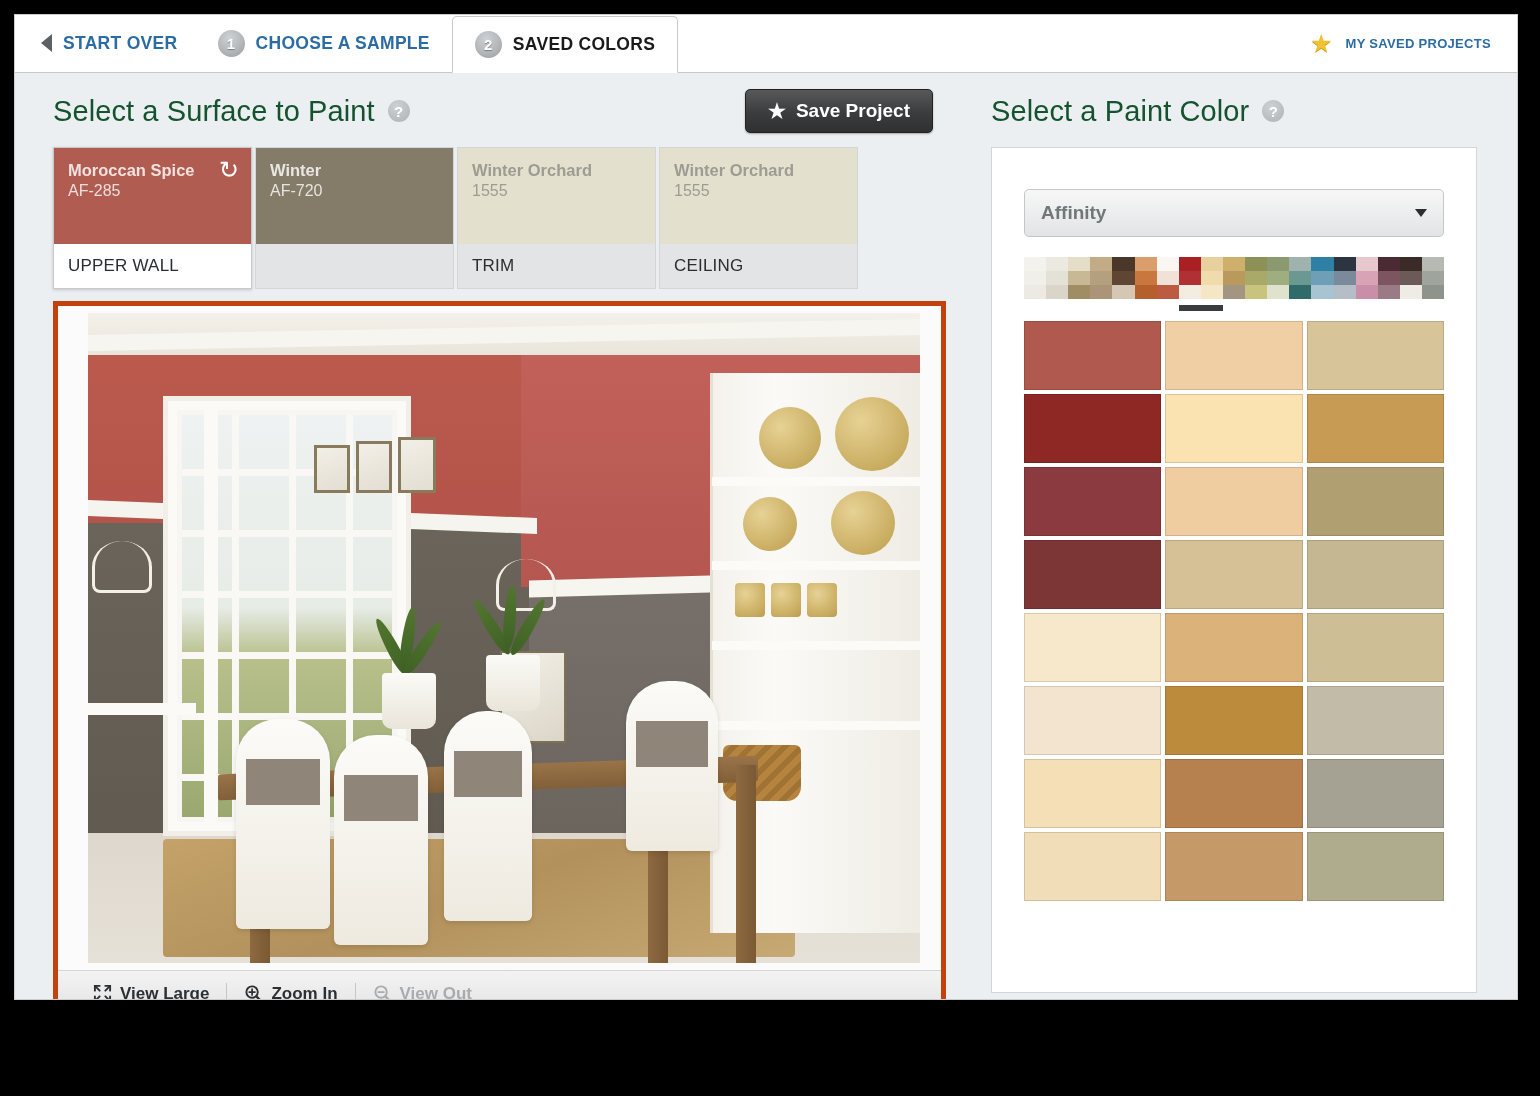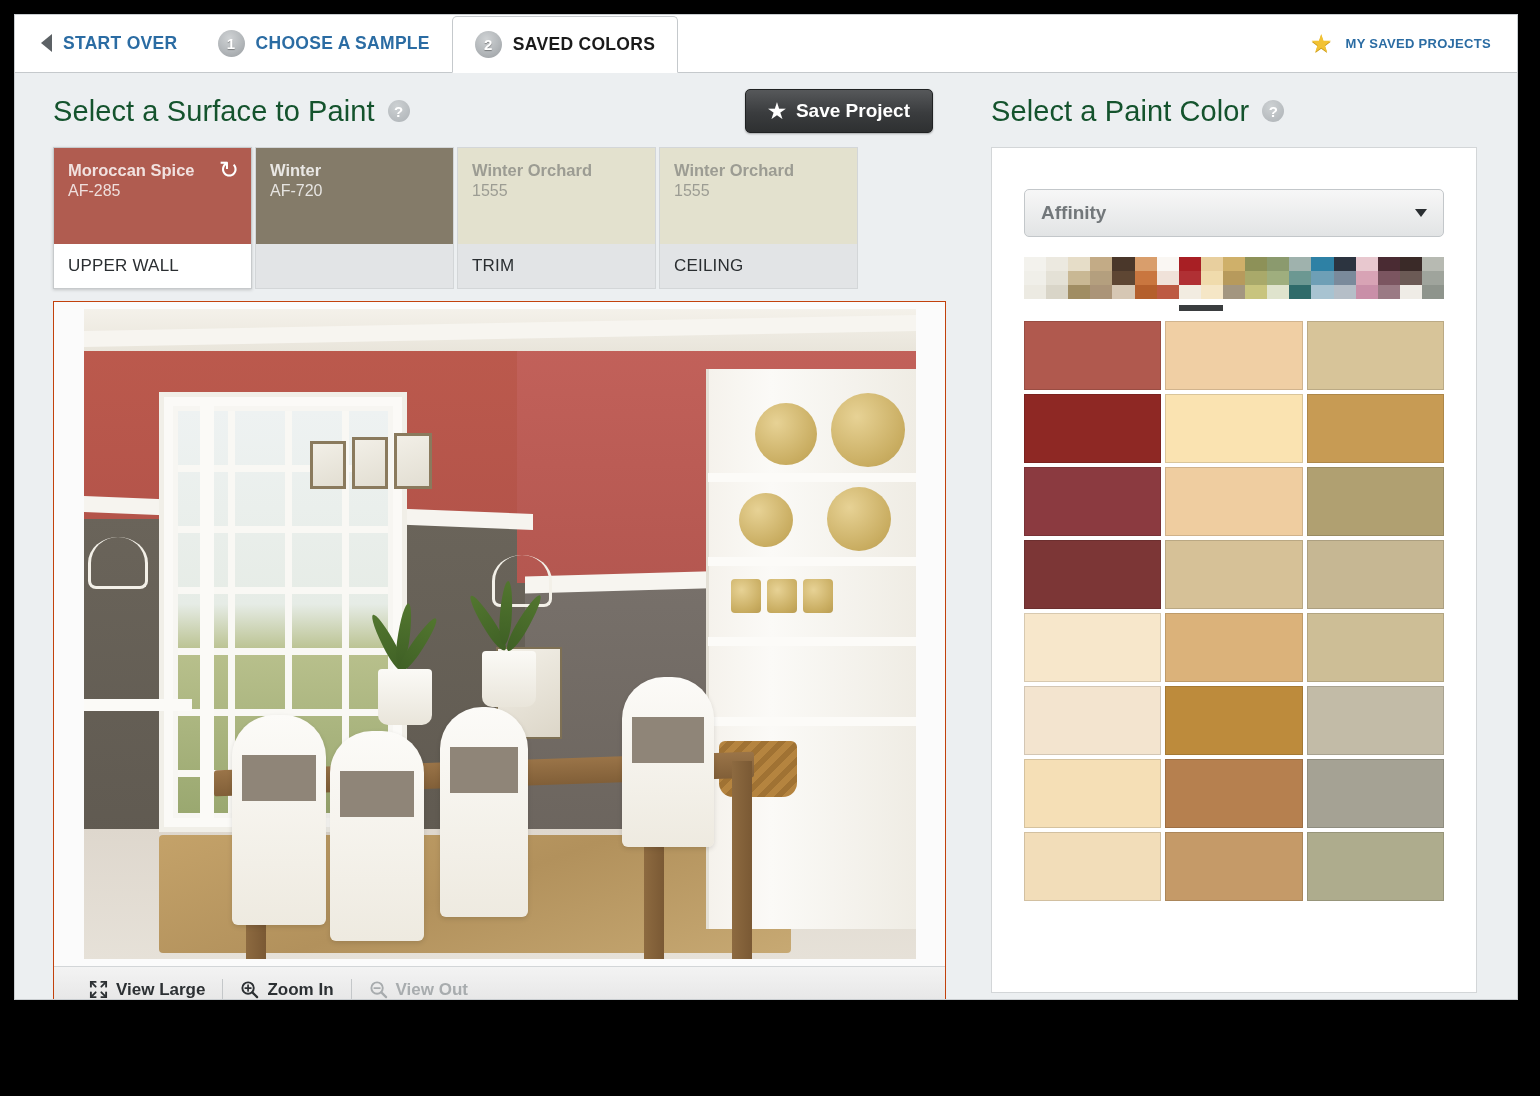--- a/index.html
+++ b/index.html
@@ -147,21 +147,21 @@
     height: 44px; display: flex; align-items: center;
     padding-left: 14px;
     font-size: 17px; color: #2a2e31; letter-spacing: .2px;
   }
 
   
   .viewer {
     margin-top: 12px;
     width: 893px;
     background: #fbfbfb;
-    border: 1px solid #c2410c;
+    border: 5px solid #c2410c;
   }
   .photo-wrap { padding: 7px 6px 0 30px; }
   .photo {
     width: 832px; height: 650px;
     position: relative; overflow: hidden;
     background: #8d8478;
   }
 
   
   .r-ceiling { position:absolute; left:0; top:0; width:100%; height:42px;

